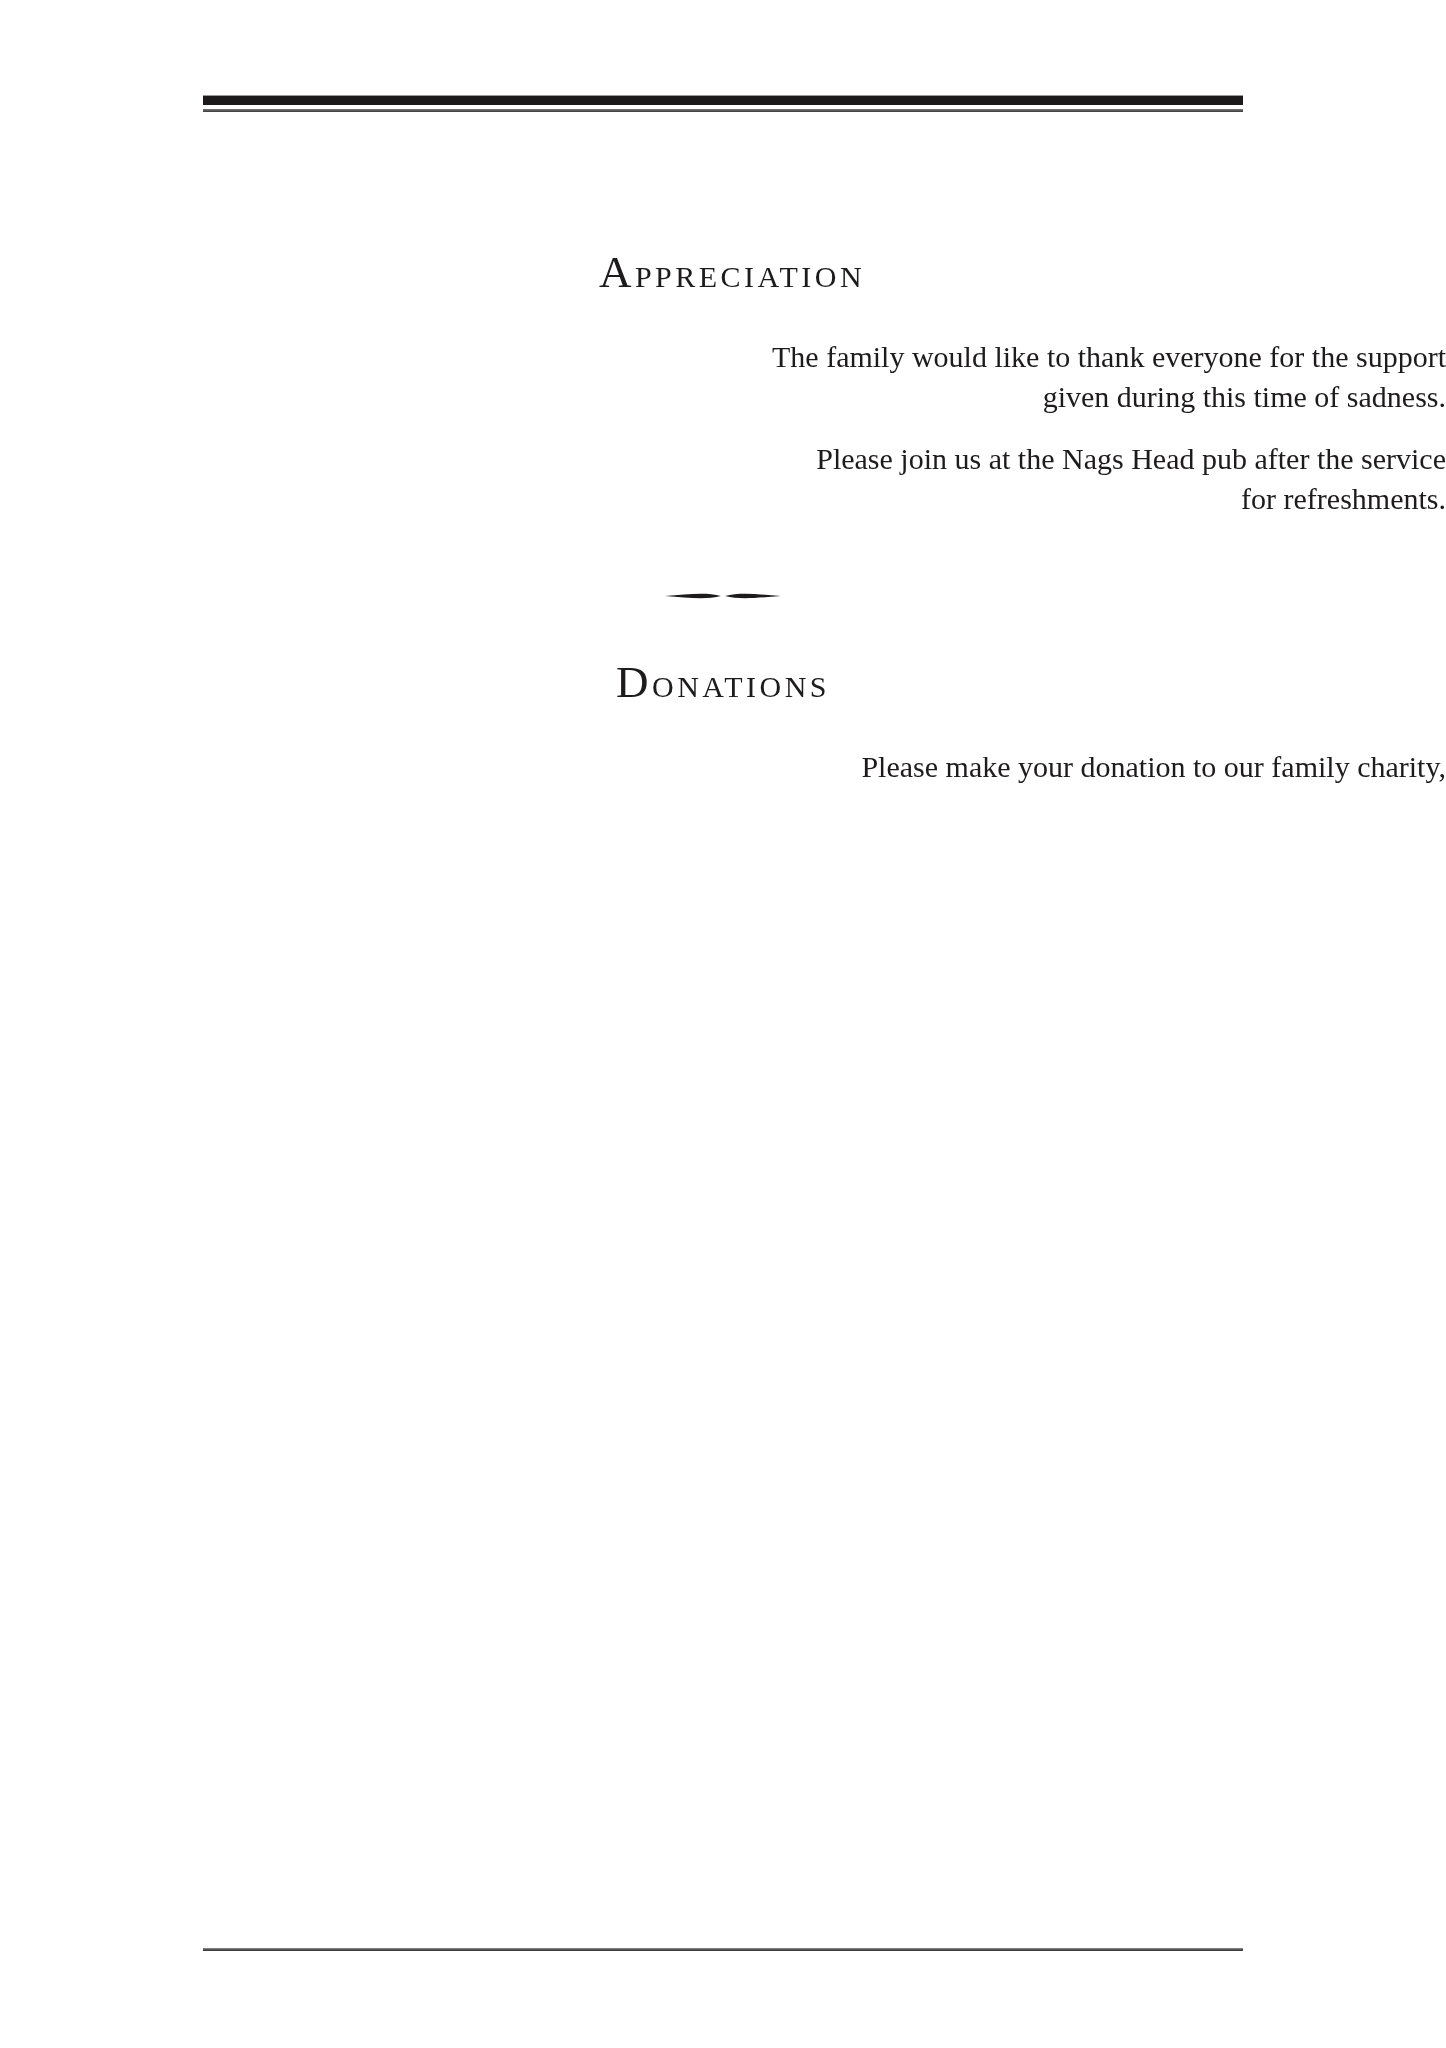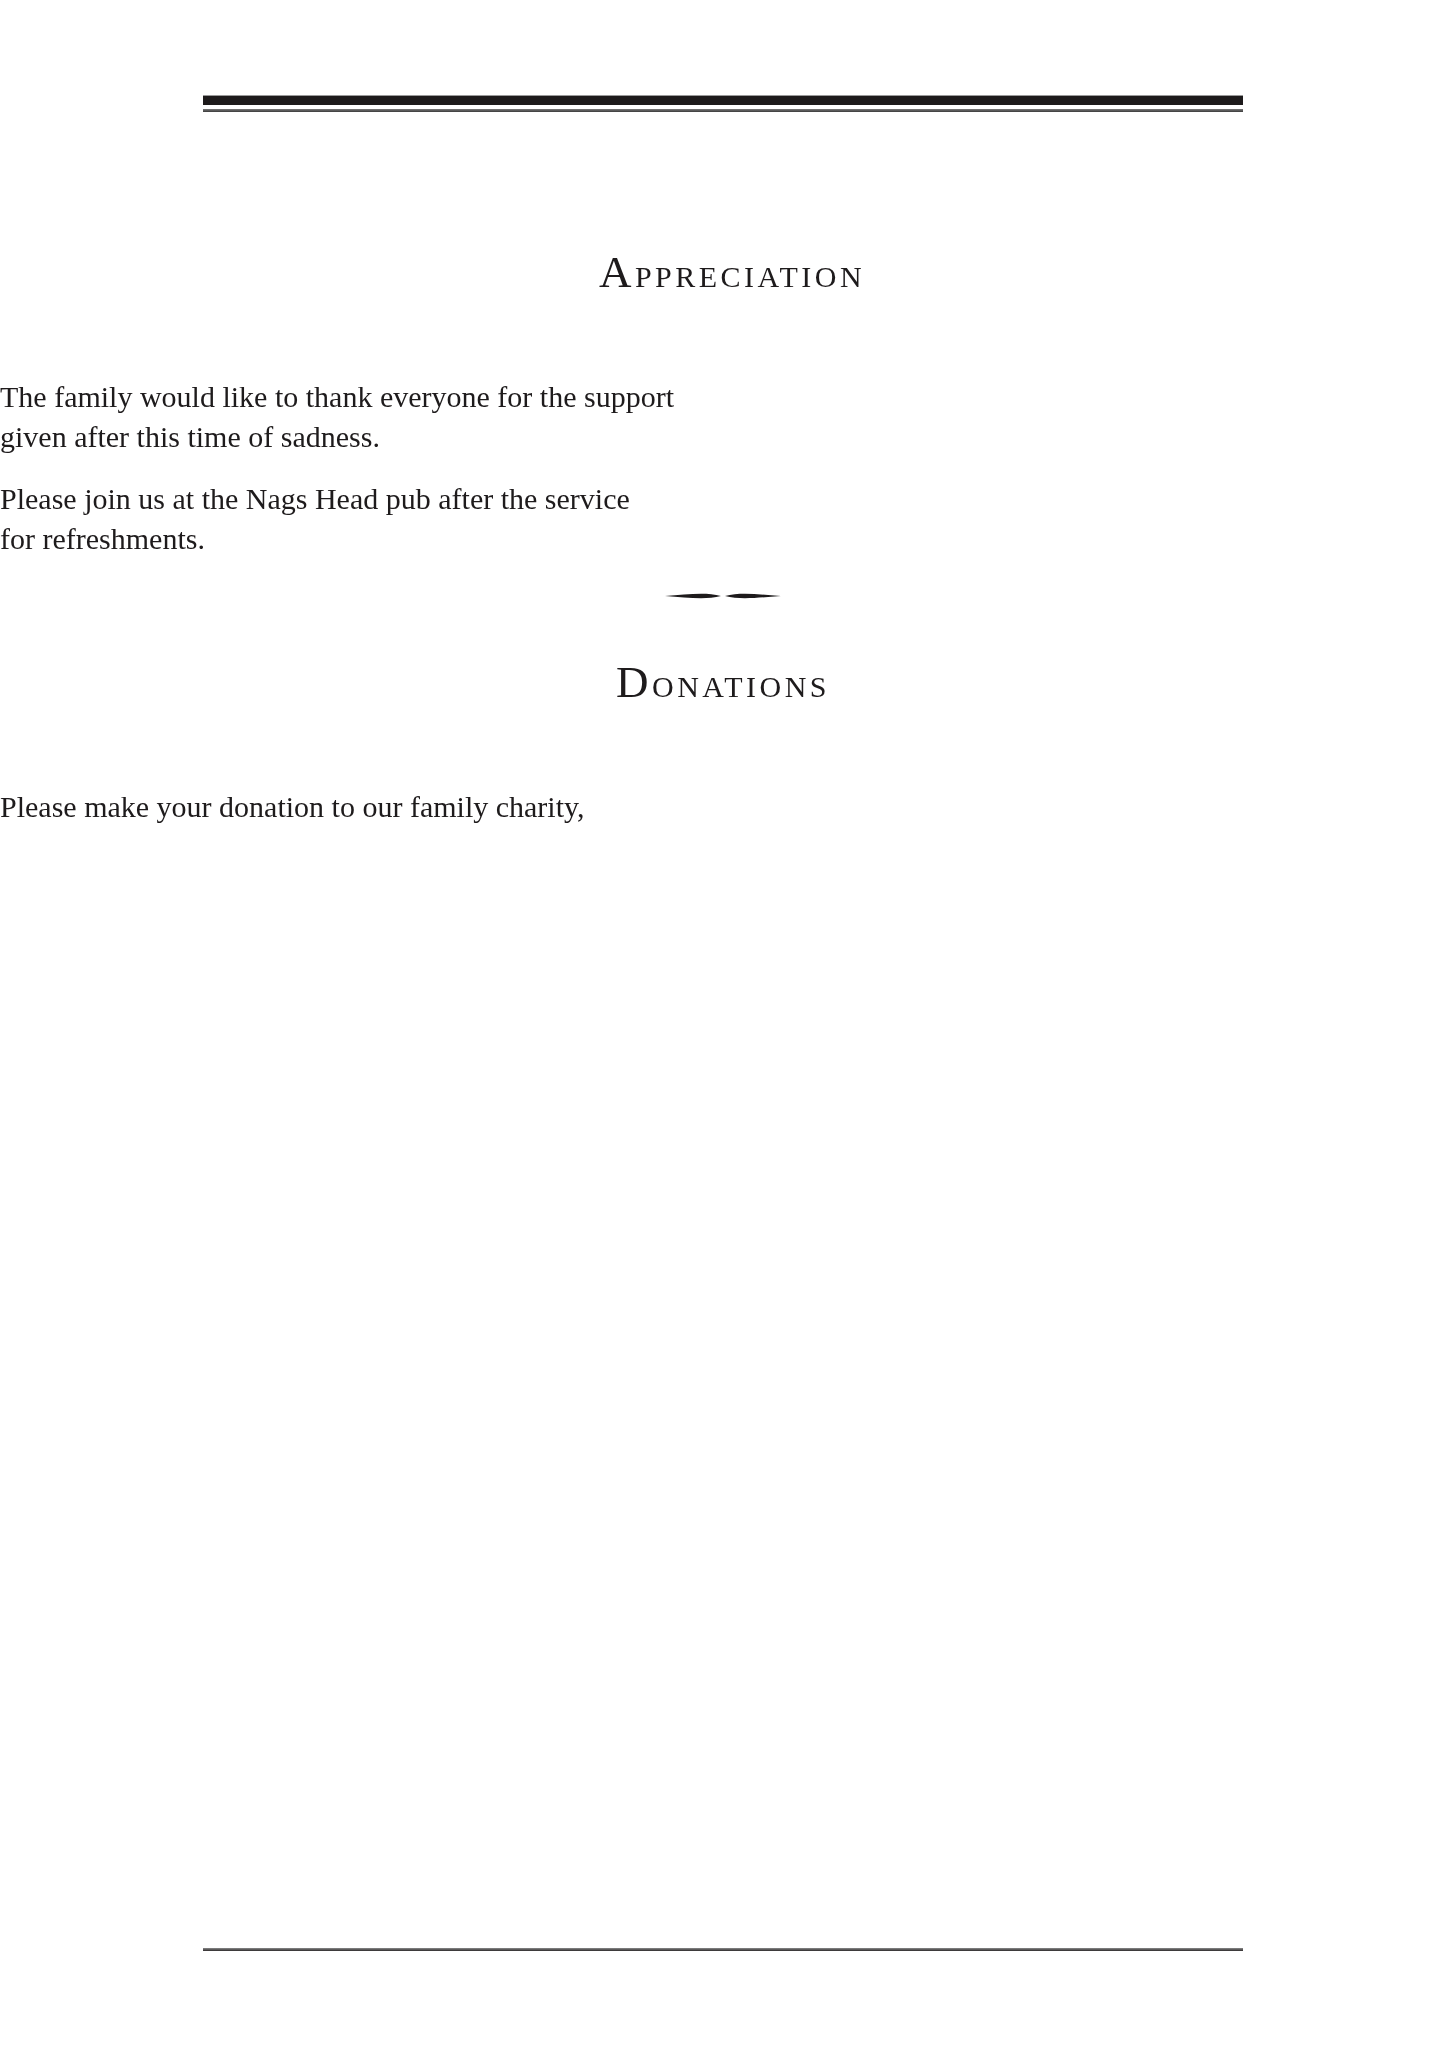--- a/index.html
+++ b/index.html
@@ -55,25 +55,24 @@
     letter-spacing: 3.5px;
   }
   .h-appreciation { top: 250px; padding-left: 18px; }
   .h-donations   { top: 660px; }
 
   
   .para {
     position: absolute;
     left: 0;
     right: 0;
-    text-align: left;
+    text-align: right;
     font-size: 30px;
     line-height: 40px;
     color: #1e1b1c;
-    margin-top: 40px;
   }
   .p1 { top: 337px; }
   .p2 { top: 439px; }
   .p3 { top: 747px; }
 
   
   .ornament {
     position: absolute;
     top: 590px;
     left: 0;
@@ -100,21 +99,21 @@
   <div class="top-rule">
     <div class="bar"></div>
     <div class="gap"></div>
     <div class="thin"></div>
   </div>
 
   <h1 class="heading h-appreciation">Appreciation</h1>
 
   <div class="para p1">
     <div class="line">The family would like to thank everyone for the support</div>
-    <div class="line">given after this time of sadness.</div>
+    <div class="line">given during this time of sadness.</div>
   </div>
 
   <div class="para p2">
     <div class="line">Please join us at the Nags Head pub after the service</div>
     <div class="line">for refreshments.</div>
   </div>
 
   <div class="ornament">
     <svg width="116" height="12" viewBox="0 0 116 12" xmlns="http://www.w3.org/2000/svg" aria-hidden="true">
       <path d="M0 6 C 22 4.6, 40 1.9, 56 6 C 40 10.1, 22 7.4, 0 6 Z" fill="#1d1a1b"></path>

